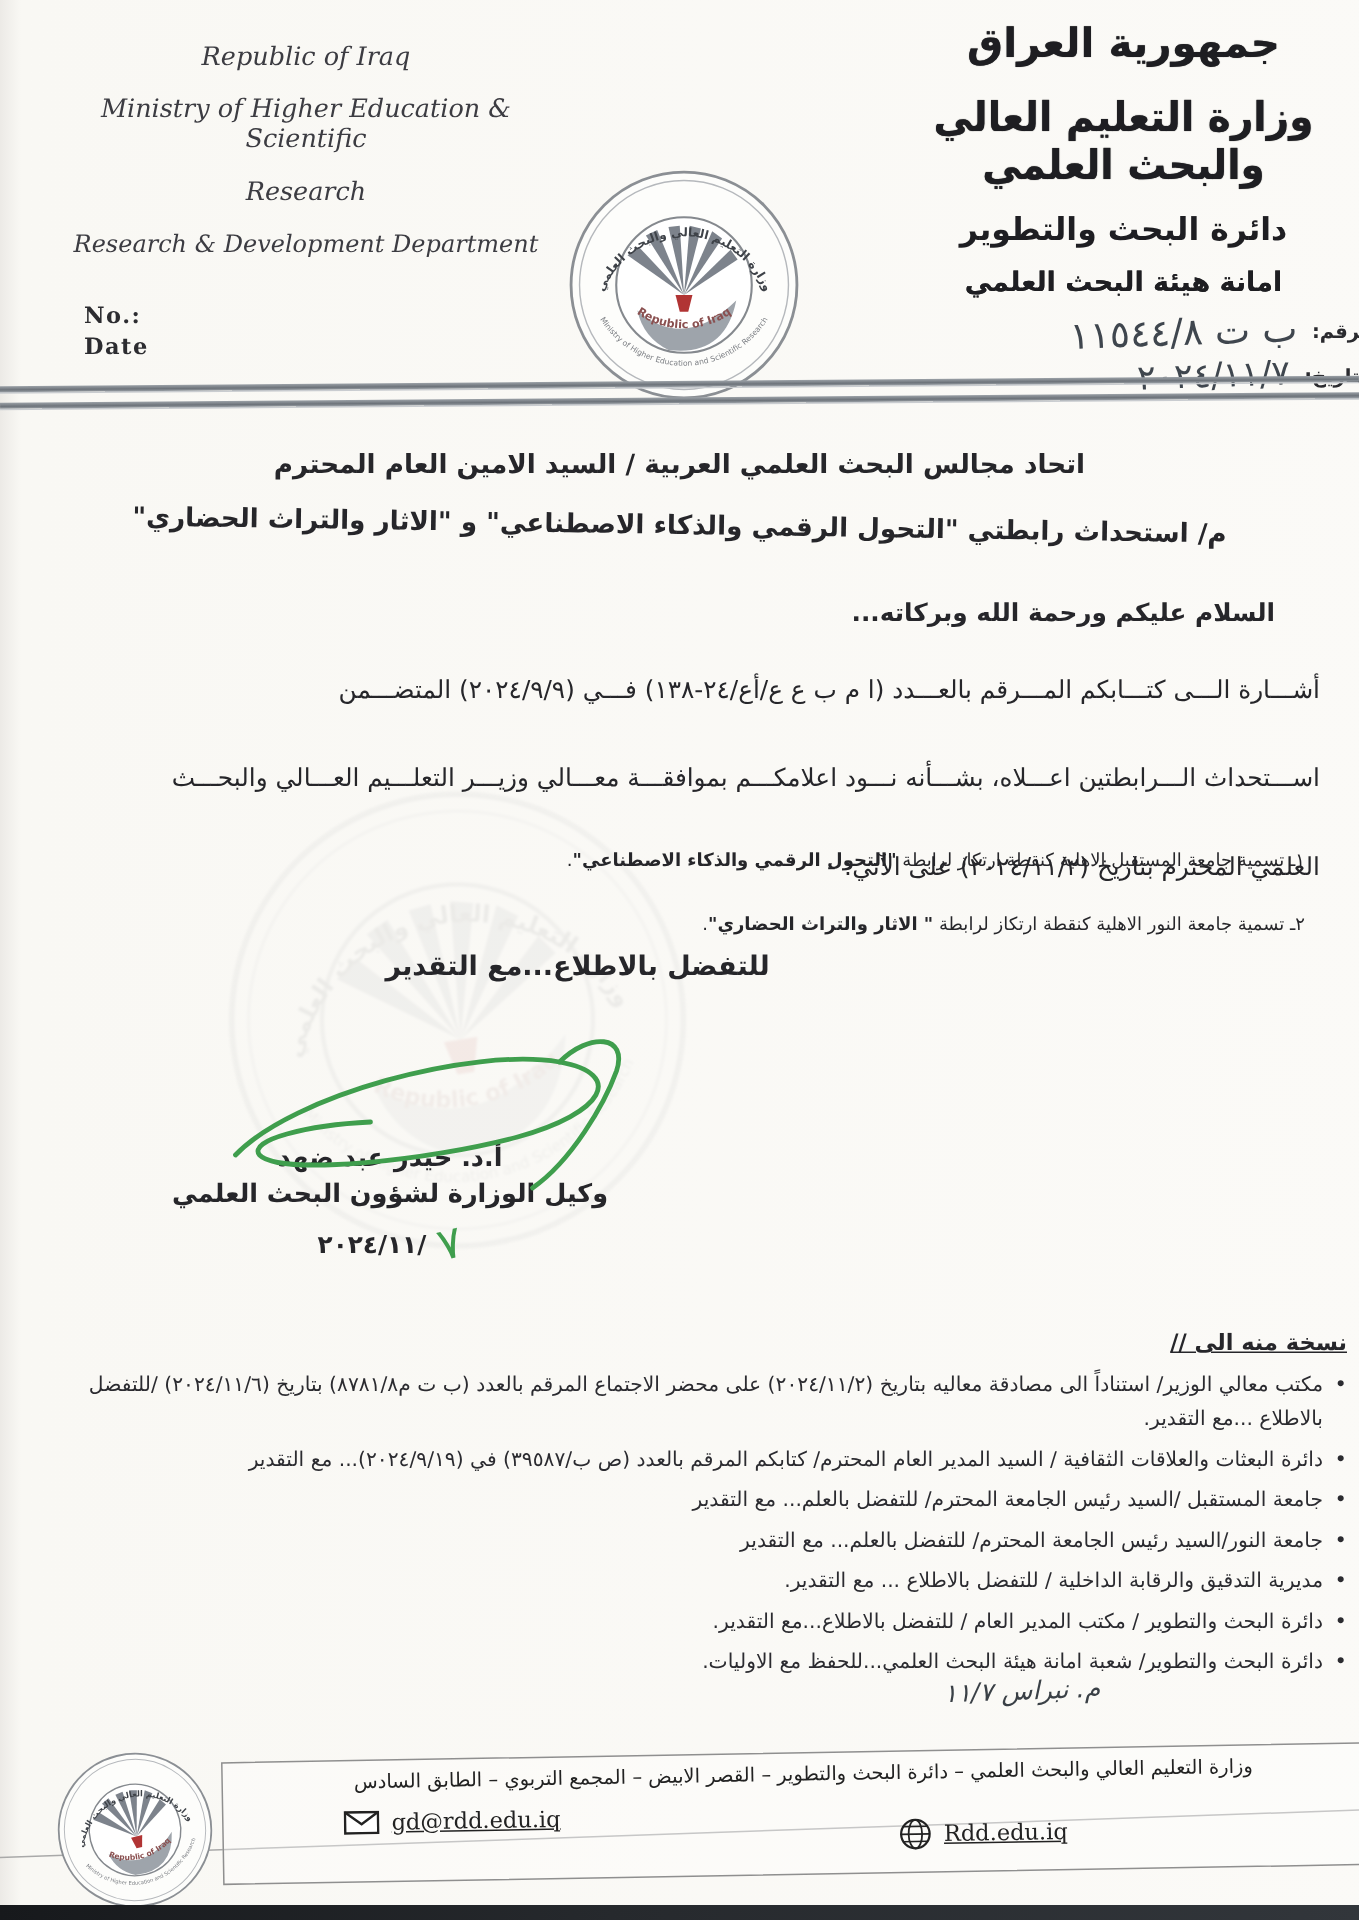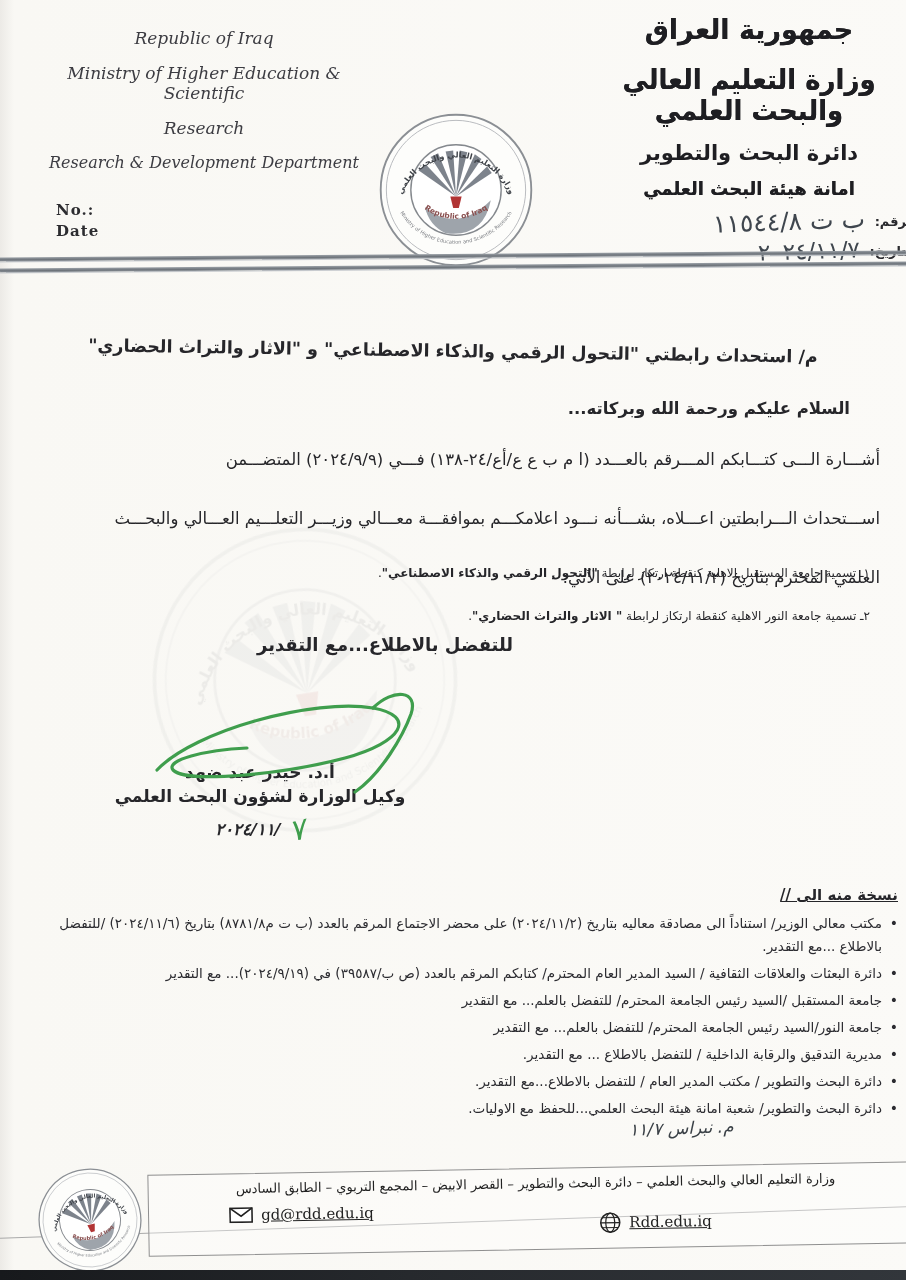--- a/index.html
+++ b/index.html
@@ -45,21 +45,21 @@
   .list{position:absolute;top:552px;right:72px;left:80px;direction:rtl;font-size:12px;line-height:43px;}
   .list .b{font-weight:bold;}
   .closing{position:absolute;top:634px;left:150px;width:470px;text-align:center;
            font-weight:bold;font-size:18px;direction:rtl;}
 
   
   .sig-block{position:absolute;left:95px;top:688px;width:330px;text-align:center;direction:rtl;}
   .sig-swirl{position:absolute;left:40px;top:-2px;width:300px;height:112px;}
   .sig-name{padding-top:74px;font-weight:bold;font-size:17px;}
   .sig-title{font-weight:bold;font-size:17px;margin-top:4px;}
-  .sig-date{direction:ltr;font-size:16.5px;font-weight:bold;margin-top:6px;display:flex;justify-content:center;align-items:center;gap:8px;font-style:italic;}
+  .sig-date{direction:ltr;font-size:16.5px;font-weight:bold;margin-top:6px;display:flex;justify-content:center;align-items:center;gap:8px;}
   .green-day{color:#3f9e4d;font-size:30px;font-weight:normal;transform:rotate(-14deg);font-family:"DejaVu Sans",sans-serif;}
 
   
   .dist{position:absolute;top:886px;right:44px;left:40px;direction:rtl;}
   .dist-heading{font-weight:bold;font-size:15px;text-decoration:underline;margin-bottom:8px;}
   .dist ul{margin:0;padding:0;list-style:none;}
   .dist li{font-size:13.5px;line-height:23px;margin-bottom:4px;padding-right:16px;position:relative;color:#2b2b30;}
   .dist li::before{content:"•";position:absolute;right:0;top:0;font-size:14px;}
   .note-nibras{position:absolute;top:1118px;right:208px;font-size:17px;color:#3a4046;
                transform:rotate(-2deg);font-style:italic;direction:rtl;}
@@ -143,20 +143,21 @@
 
   <div class="sep" style="top:254px;">
     <div class="bar"></div>
       <div class="bar"></div>
   </div>
 
   <svg class="watermark" viewBox="0 0 170 170">
     <use href="#emblem-g"></use>
   </svg>
 
+  <div class="recipient">اتحاد مجالس البحث العلمي العربية / السيد الامين العام المحترم</div>
   <div class="subject">م/ استحداث رابطتي "التحول الرقمي والذكاء الاصطناعي" و "الاثار والتراث الحضاري"</div>
   <div class="salutation">السلام عليكم ورحمة الله وبركاته...</div>
   <div class="paragraph">أشـــارة الـــى كتـــابكم المـــرقم بالعـــدد (ا م ب ع ع/أع/٢٤-١٣٨) فـــي (٢٠٢٤/٩/٩) المتضـــمن
 اســـتحداث الـــرابطتين اعـــلاه، بشـــأنه نـــود اعلامكـــم بموافقـــة معـــالي وزيـــر التعلـــيم العـــالي والبحـــث
 العلمي المحترم بتاريخ (٢٠٢٤/١١/٢) على الآتي: -</div>
 
   <div class="list">
     <div><span>١ـ تسمية جامعة المستقبل الاهلية كنقطة ارتكاز لرابطة </span><span class="b">"التحول الرقمي والذكاء الاصطناعي"</span><span>.</span></div>
     <div><span>٢ـ تسمية جامعة النور الاهلية كنقطة ارتكاز لرابطة </span><span class="b">" الاثار والتراث الحضاري"</span><span>.</span></div>
   </div>

